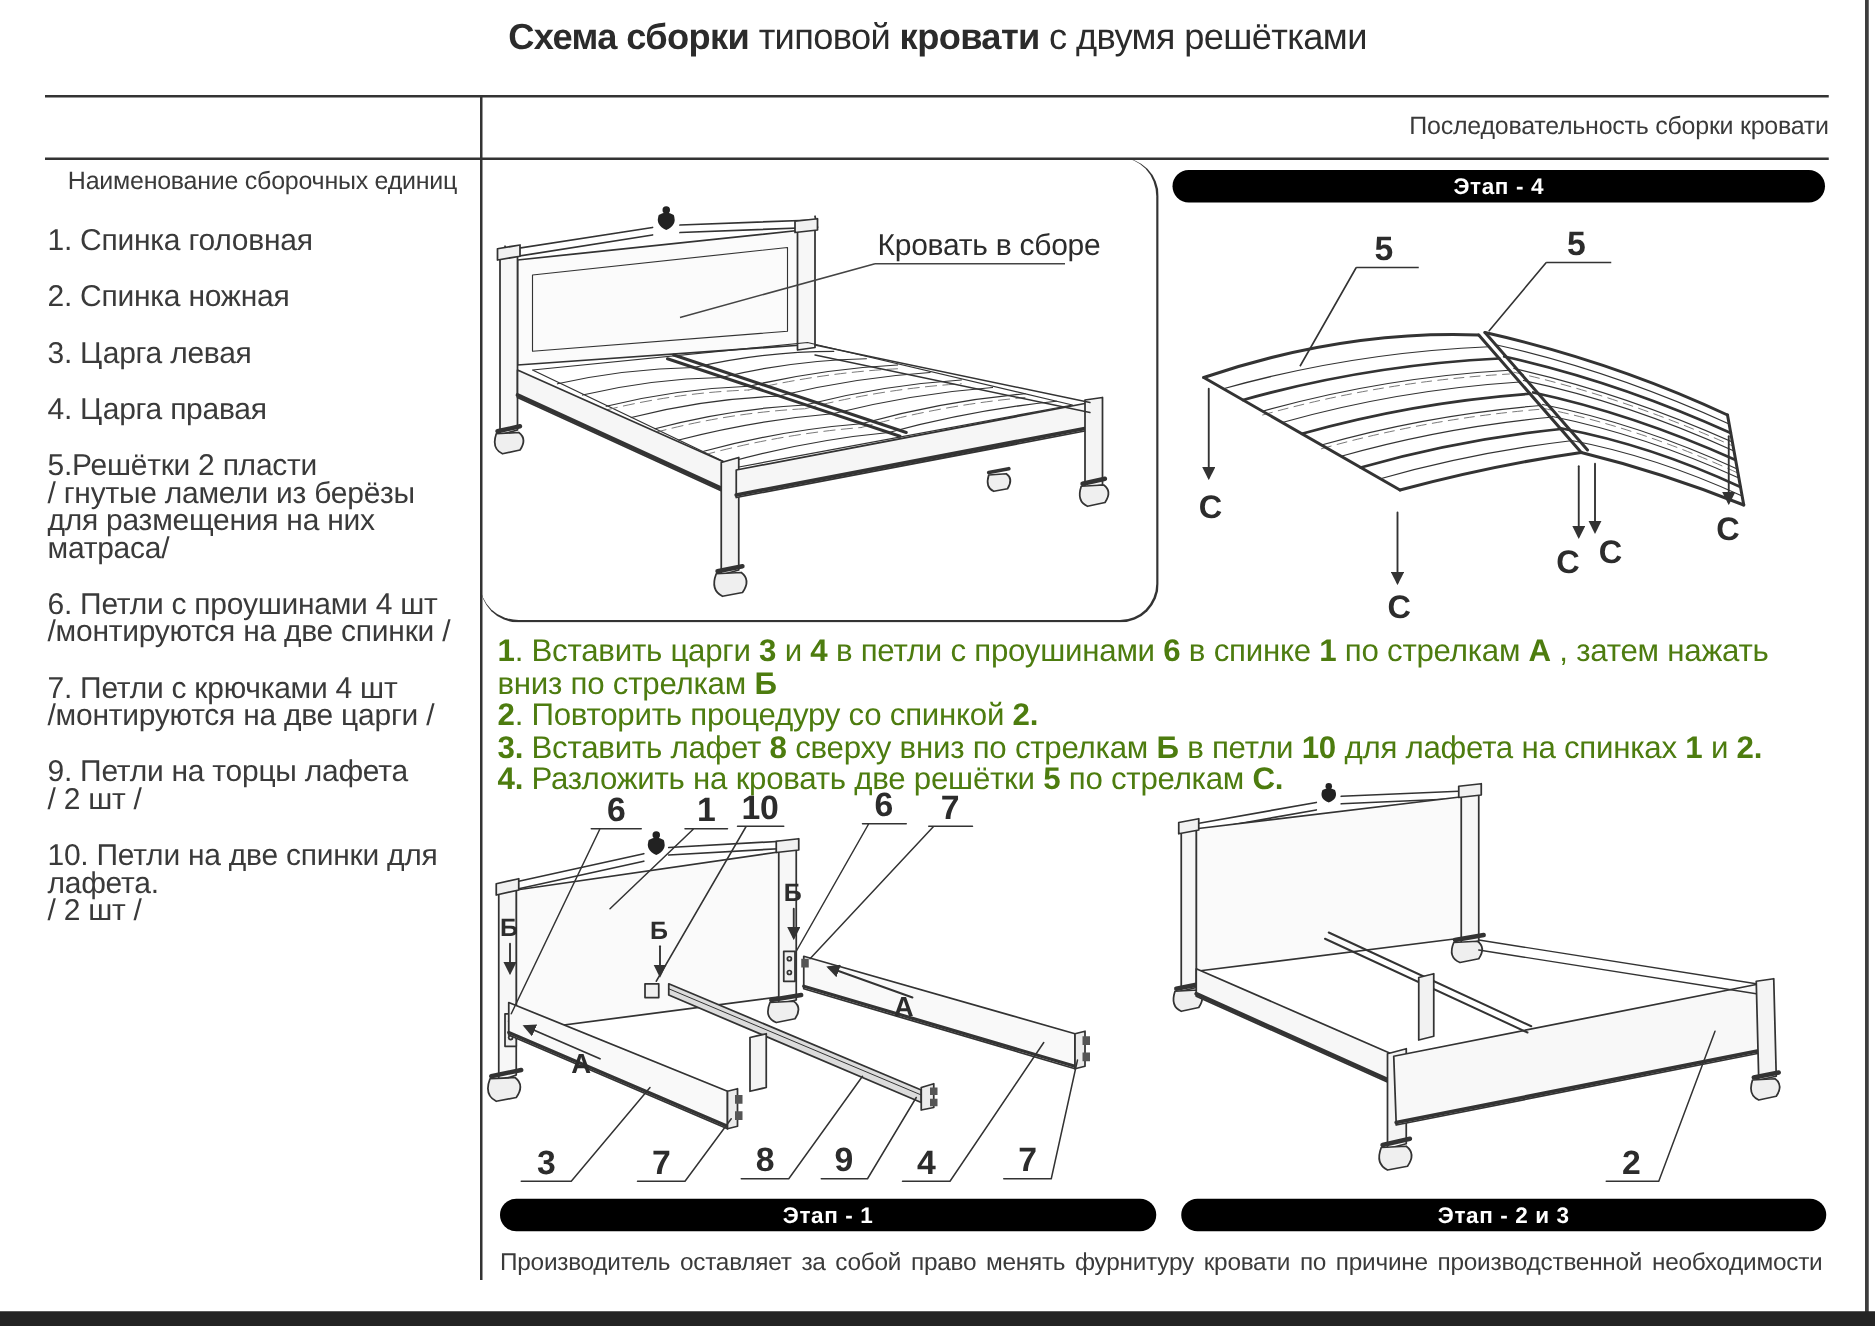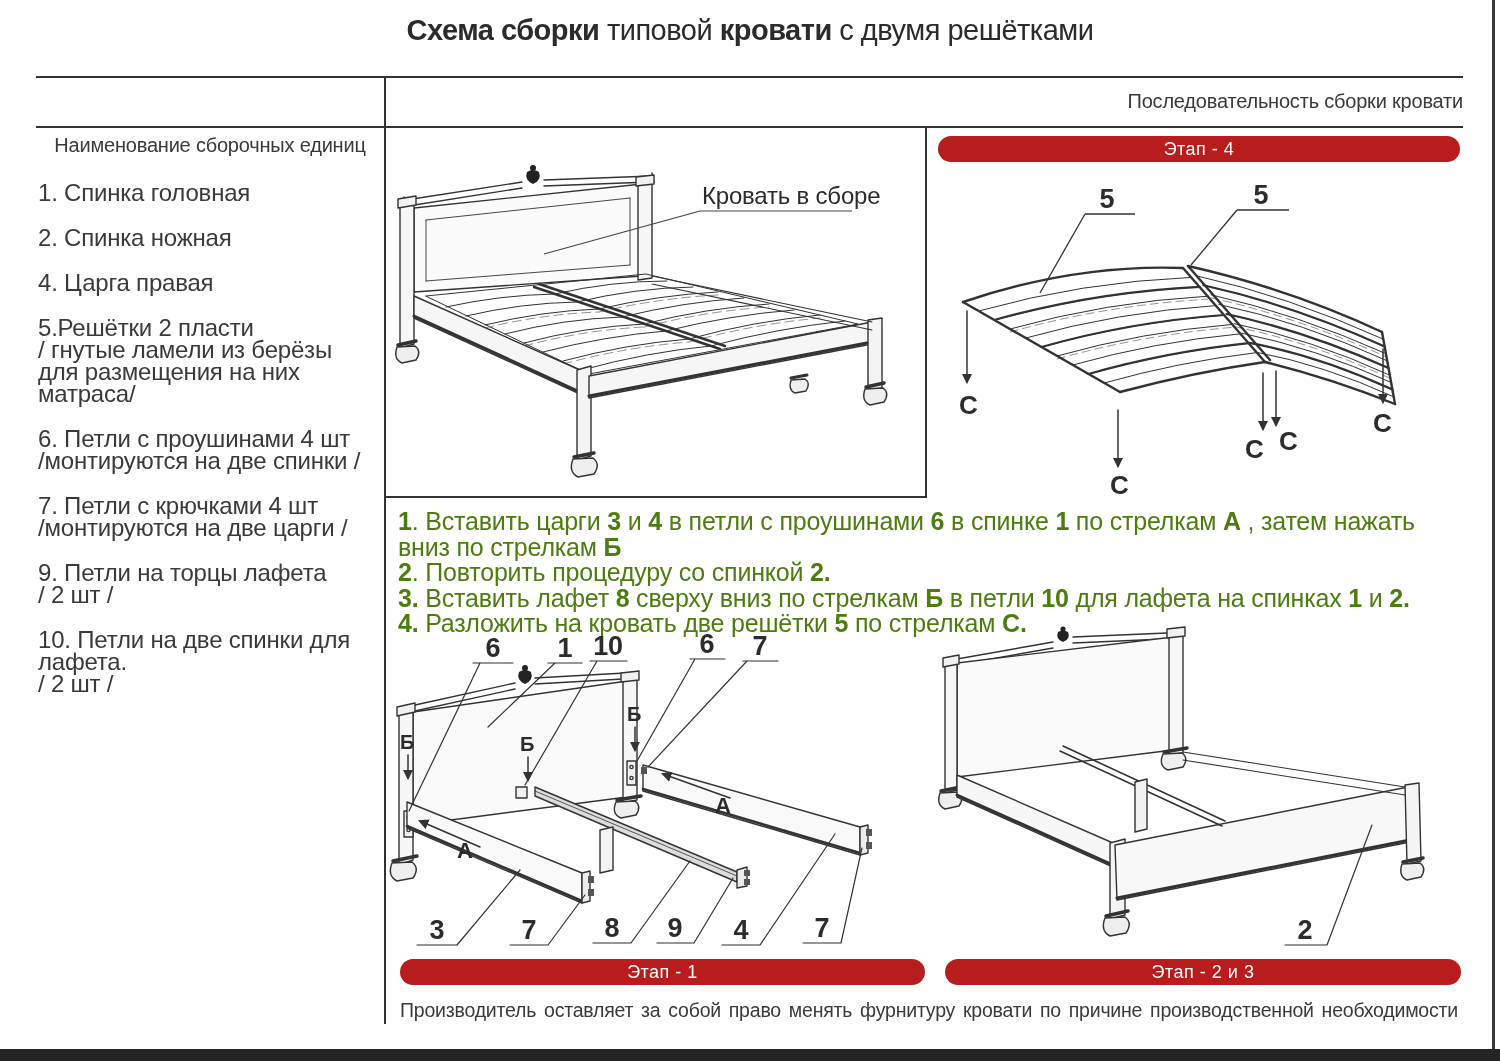--- a/index.html
+++ b/index.html
@@ -6,27 +6,27 @@
   .page{position:relative;width:1500px;height:1061px;background:#ffffff;overflow:hidden;
         font-family:"Liberation Sans",sans-serif;color:#2e2e2e;letter-spacing:-0.2px;}
   .abs{position:absolute;}
   .hline{position:absolute;background:#333;height:2px;}
   .vline{position:absolute;background:#333;width:2px;}
   .title{position:absolute;top:14px;left:0;width:100%;text-align:center;font-size:29px;color:#2b2b2b;letter-spacing:-0.5px;}
   .title .b{font-weight:bold;}
   .colhead{position:absolute;top:90px;font-size:20px;color:#3a3a3a;text-align:center;}
   .parts{position:absolute;left:38px;top:182px;width:344px;}
   .parts-item{white-space:pre-line;font-size:24px;line-height:22px;margin-bottom:23px;color:#3a3a3a;}
-  .pill{position:absolute;background:#b91c1c;border-radius:14px;color:#fff;display:flex;
-        align-items:center;justify-content:center;font-size:18px;font-weight:normal;letter-spacing:0.5px;}
+  .pill{position:absolute;background:#000000;border-radius:14px;color:#fff;display:flex;
+        align-items:center;justify-content:center;font-size:18px;font-weight:bold;letter-spacing:0.5px;}
   .instr{position:absolute;left:398px;top:509px;width:1066px;font-size:25px;line-height:25.5px;color:#4d7c0f;}
   .instr .b{font-weight:bold;}
   .footer{position:absolute;left:400px;top:999px;width:1058px;font-size:19.5px;color:#3a3a3a;
           text-align:justify;text-align-last:justify;}
-  .bedbox{position:absolute;left:384px;top:126px;width:543px;height:372px;border-right:2px solid #333;border-bottom:2px solid #333;box-sizing:border-box;}
+  .bedbox{position:absolute;left:384px;top:126px;width:543px;height:372px;border-right:2px solid #333;border-bottom:2px solid #333;box-sizing:border-box;border-radius:31px;}
   svg{display:block;}
   svg text{font-family:"Liberation Sans",sans-serif;fill:#2c2c2c;}
   .co{font-size:27px;font-weight:bold;}
   .lt{font-size:20px;font-weight:bold;}
   .lbl{font-size:24px;}
   .edge-right{position:absolute;left:1492px;top:0;width:3px;height:1061px;background:#3d3d3d;}
   .edge-bottom{position:absolute;left:0;top:1049px;width:1500px;height:12px;background:#242424;}
 </style>
 </head>
 <body>
@@ -40,20 +40,21 @@
   <div class="hline" style="top:76px;left:36px;width:1427px;"></div>
   <div class="hline" style="top:126px;left:36px;width:1427px;"></div>
   <div class="vline" style="left:384px;top:76px;height:948px;"></div>
 
   <div class="colhead" style="left:36px;width:348px;margin-top:44px;">Наименование  сборочных единиц</div>
   <div class="colhead" style="left:386px;width:1077px;text-align:right;">Последовательность сборки кровати</div>
 
   <div class="parts">
     <div class="parts-item">1.   Спинка головная</div>
     <div class="parts-item">2. Спинка ножная</div>
+    <div class="parts-item">3. Царга левая</div>
     <div class="parts-item">4. Царга правая</div>
     <div class="parts-item">5.Решётки  2 пласти
 / гнутые ламели из берёзы
 для размещения на них матраса/</div>
     <div class="parts-item">6. Петли с проушинами 4 шт
 /монтируются на две спинки /</div>
     <div class="parts-item">7. Петли с крючками 4 шт
 /монтируются на две царги /</div>
     <div class="parts-item">9. Петли на торцы лафета
 / 2 шт /</div>

